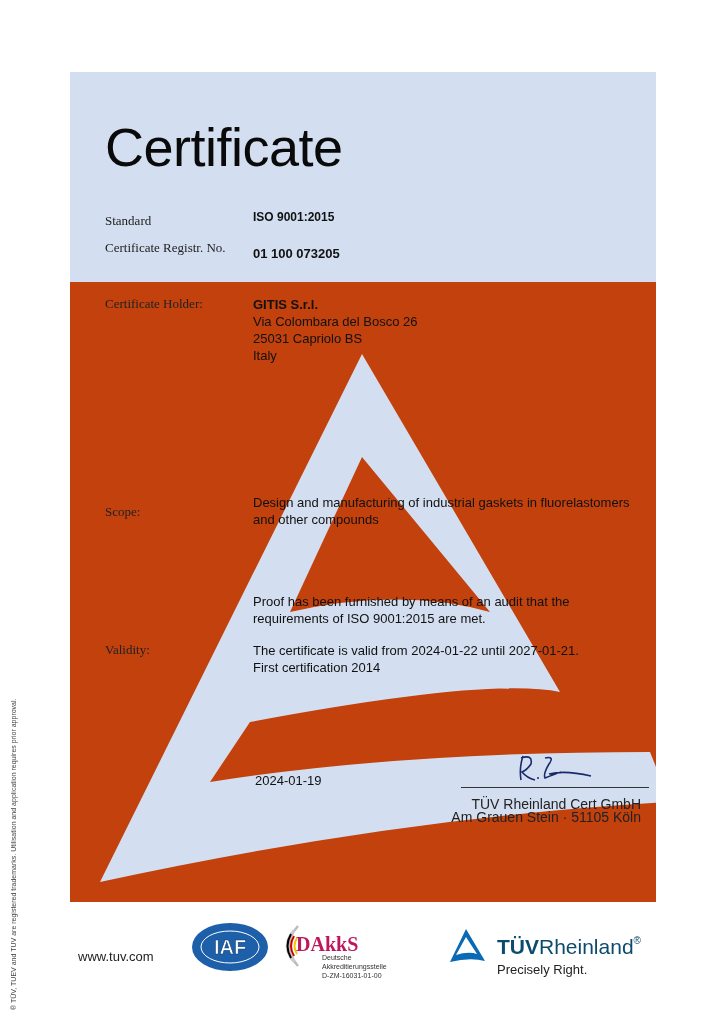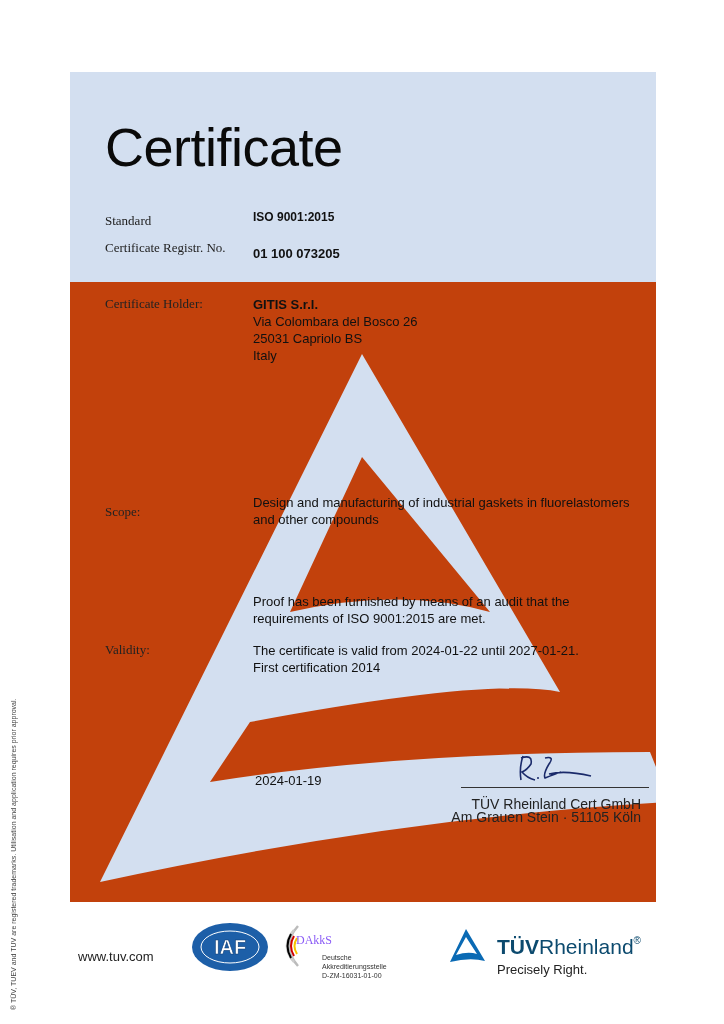--- a/index.html
+++ b/index.html
@@ -29,21 +29,21 @@
     .sig-line { position: absolute; left: 391px; top: 505px; width: 188px; height: 1px; background: #333; }
     .issuer { position: absolute; right: 15px; top: 516px; text-align: right; font-size: 14px; color: #222; line-height: 13px; }
     .signature { position: absolute; left: 445px; top: 470px; }
     .side-text {
       position: absolute; left: 10px; top: 1010px; transform: rotate(-90deg); transform-origin: left top;
       font-size: 7px; color: #444; white-space: nowrap;
     }
     .footer-url { position: absolute; left: 78px; top: 949px; font-size: 13px; color: #222; }
     .iaf { position: absolute; left: 191px; top: 922px; }
     .dakks { position: absolute; left: 276px; top: 920px; }
-    .dakks-title { position: absolute; left: 296px; top: 933px; font-family: "Liberation Serif", serif; font-size: 12px; font-weight: normal; color: #8b5cf6; }
+    .dakks-title { position: absolute; left: 296px; top: 933px; font-family: "Liberation Serif", serif; font-size: 20px; font-weight: bold; color: #be185d; }
     .dakks-sub { position: absolute; left: 322px; top: 953px; font-size: 7px; color: #333; line-height: 9px; }
     .tuv-logo { position: absolute; left: 446px; top: 928px; }
     .tuv-name { position: absolute; left: 497px; top: 935px; font-size: 21px; color: #0c4a6e; }
     .tuv-name b { font-weight: bold; }
     .tuv-reg { font-size: 10px; vertical-align: top; }
     .tuv-tag { position: absolute; left: 497px; top: 962px; font-size: 13px; color: #222; }
   </style>
 </head>
 <body>
 

